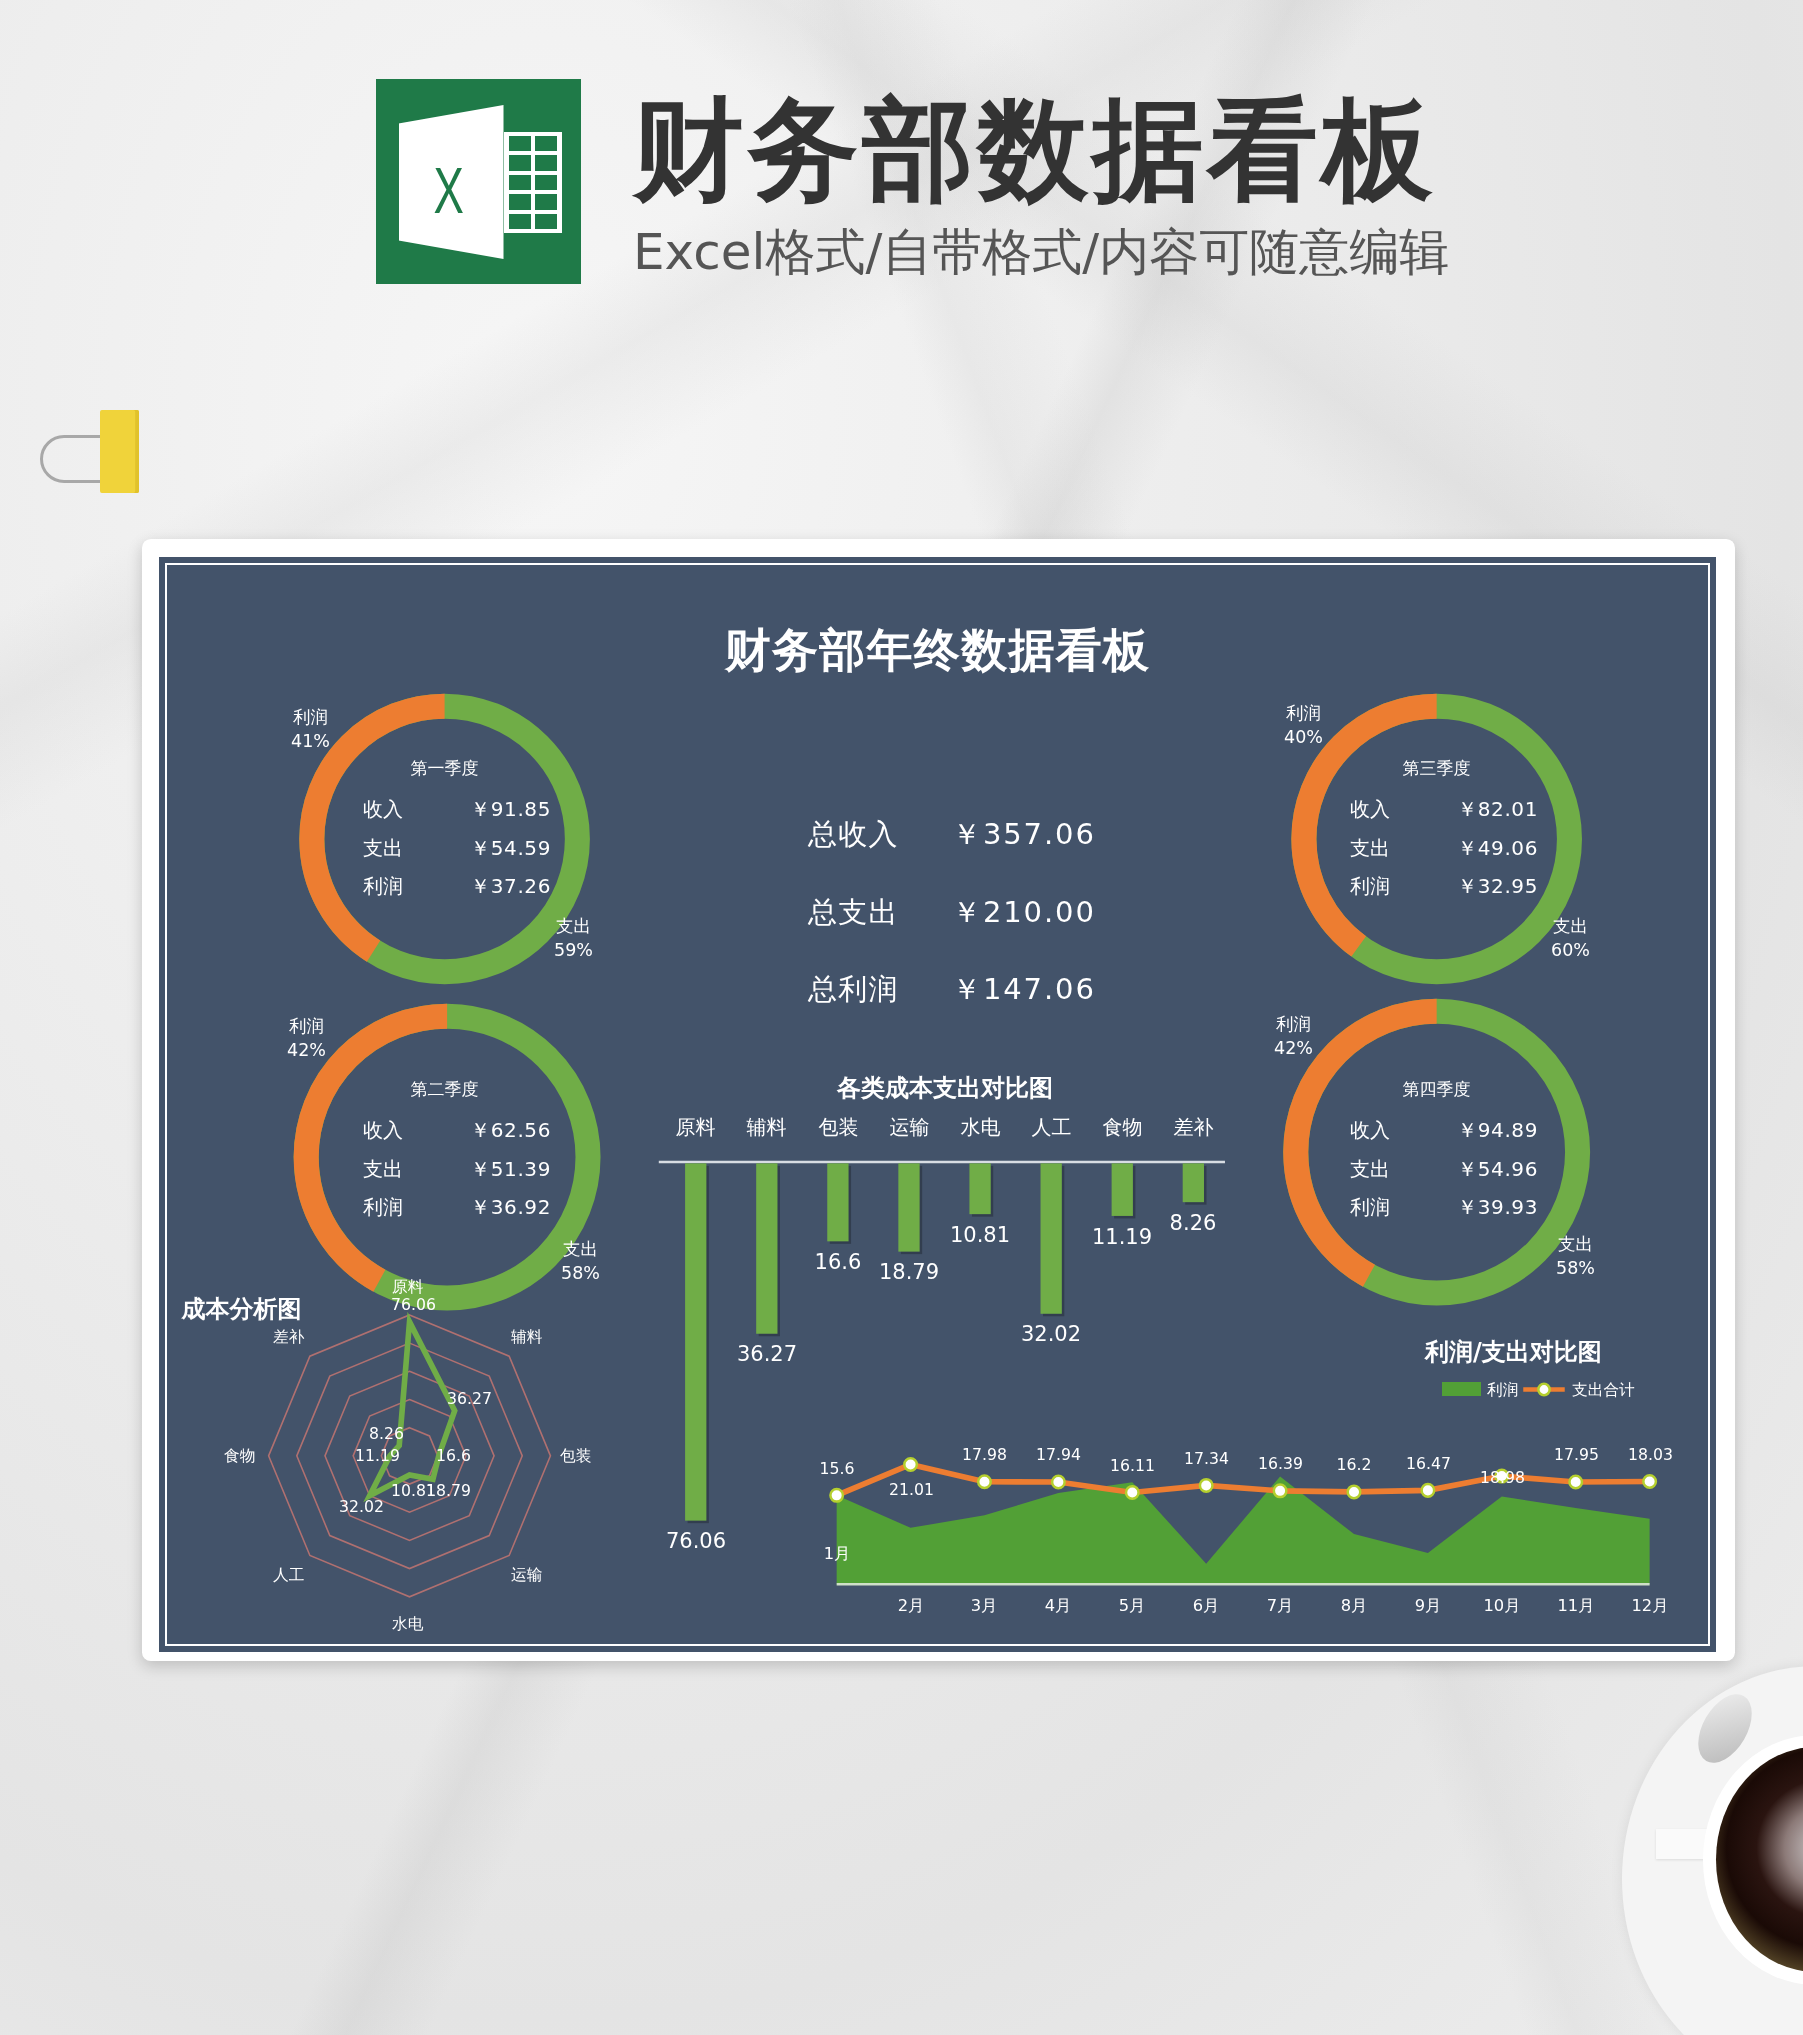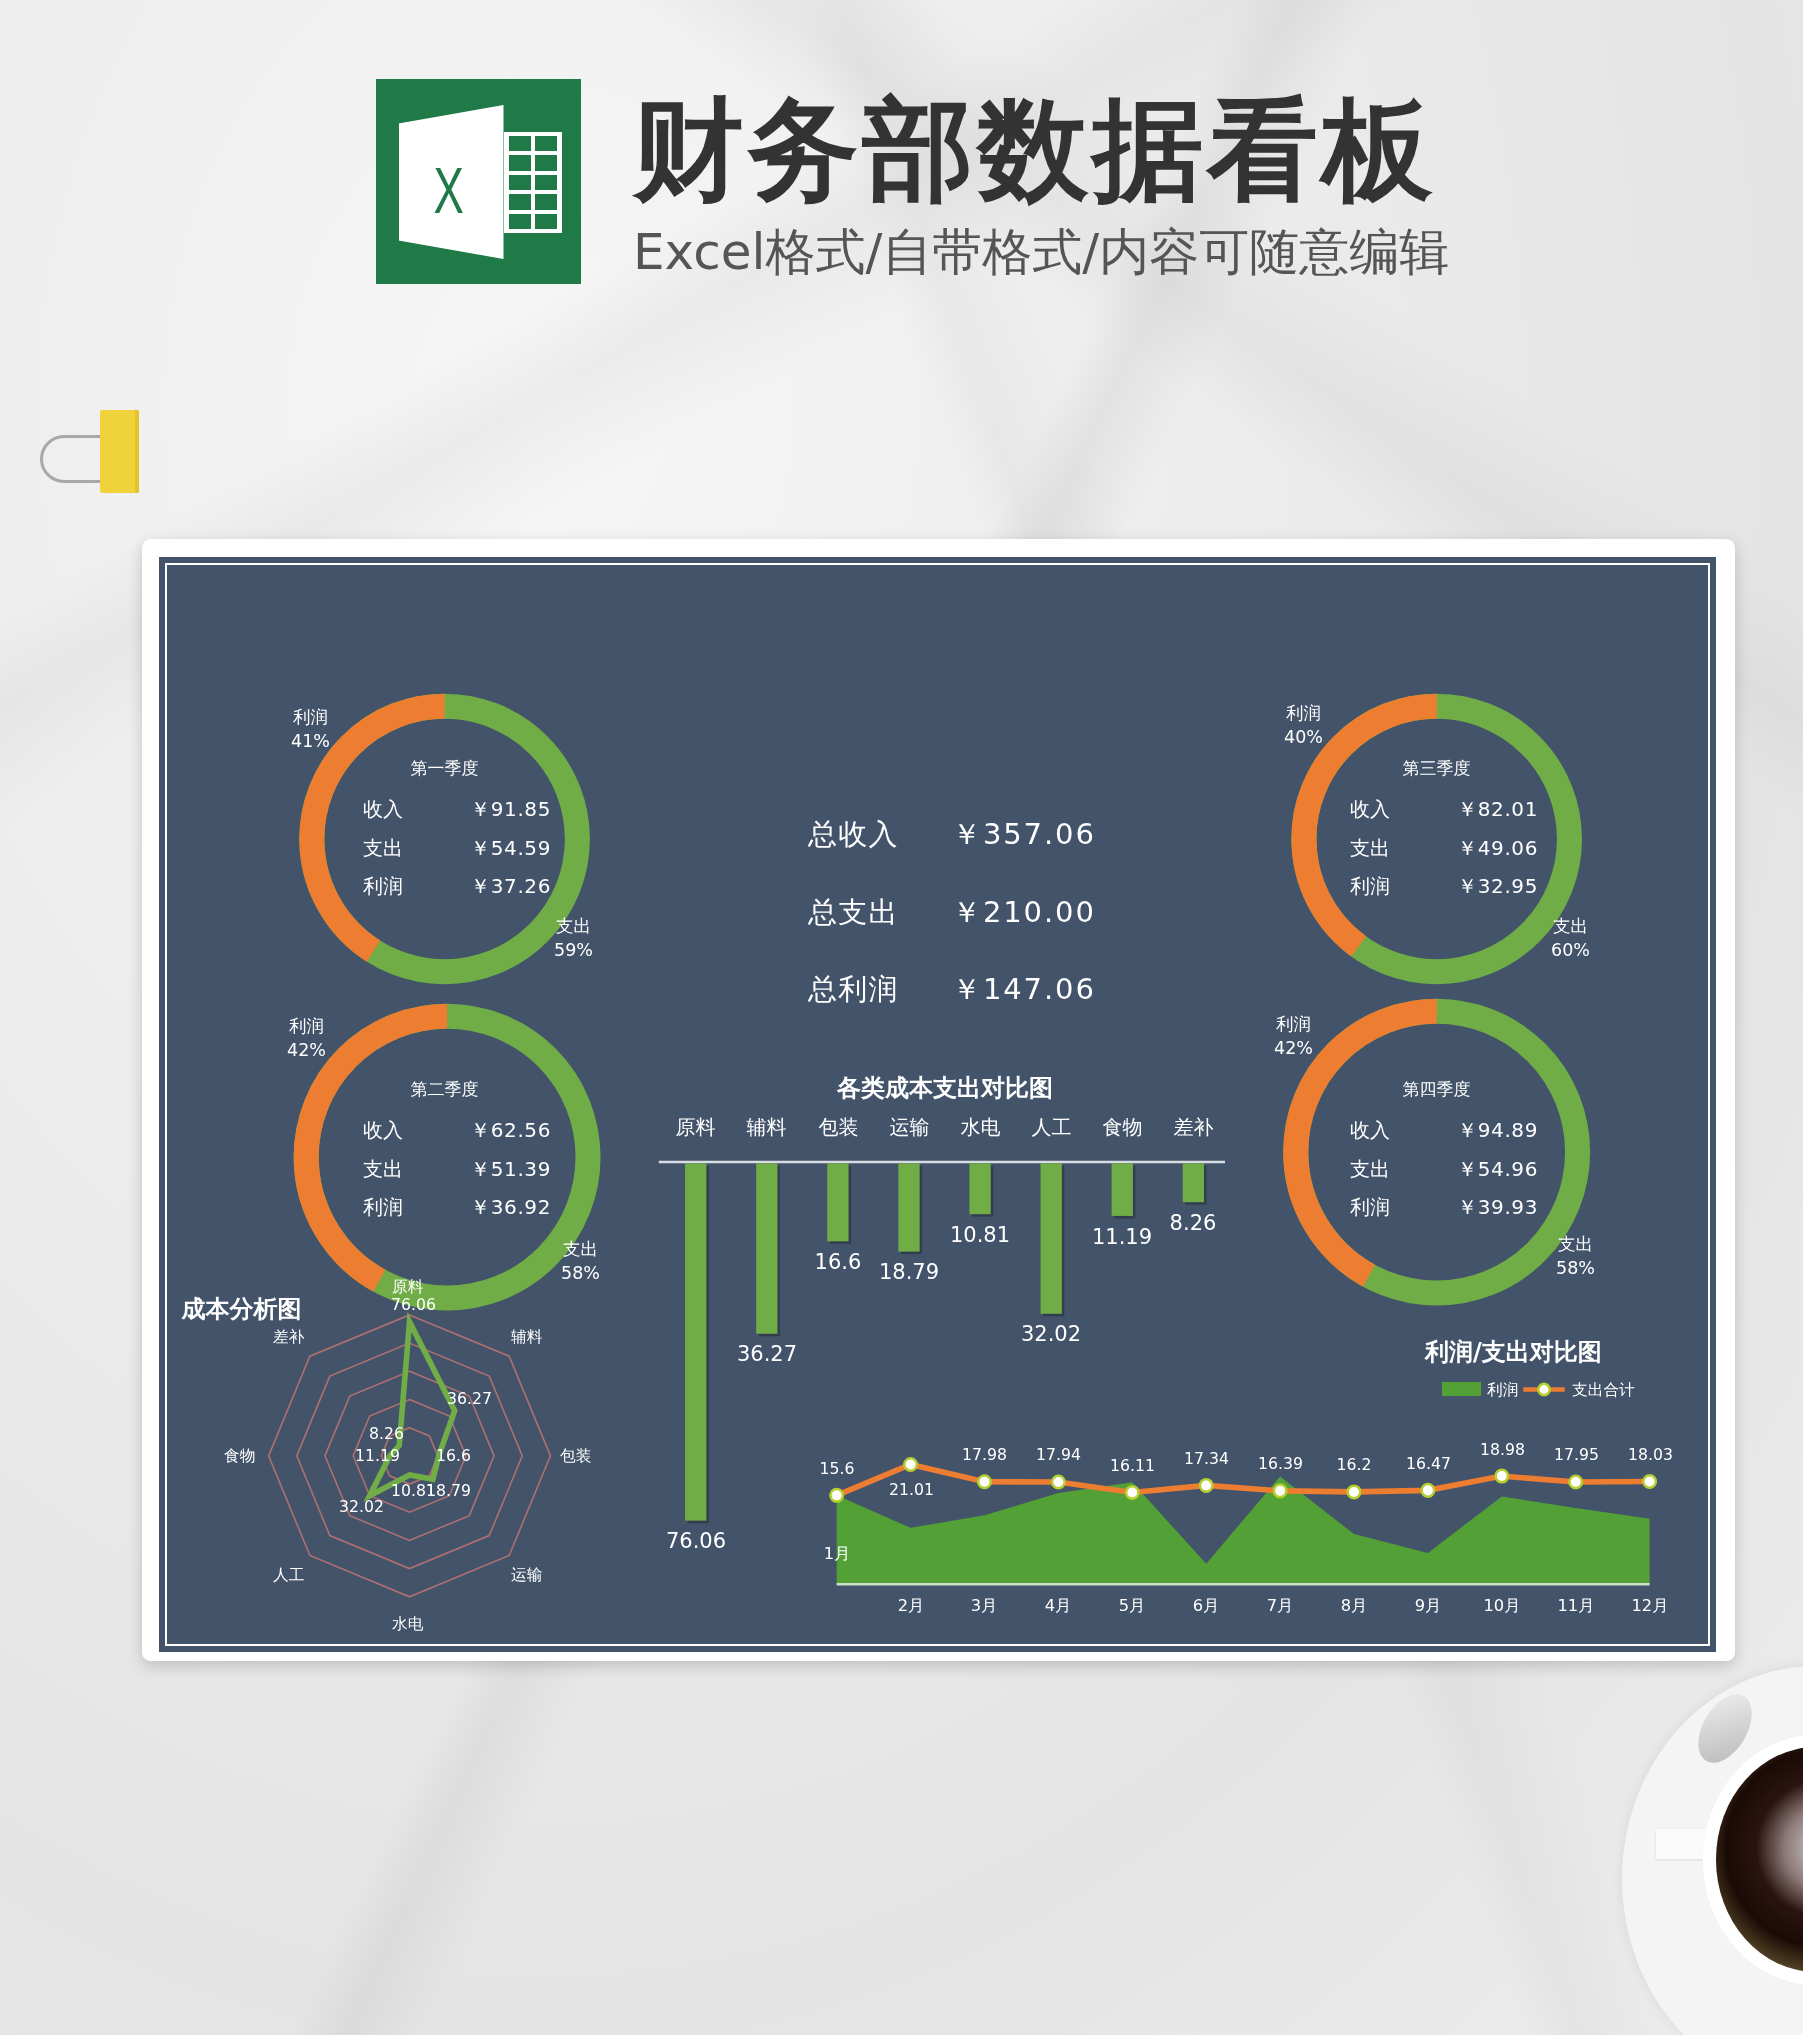--- a/index.html
+++ b/index.html
@@ -120,20 +120,21 @@
 
 <div class="saucer"></div>
 <div class="spoon"></div>
 <div class="handle"></div>
 <div class="cup"></div>
 <div class="coffee"></div>
 
 <div class="card"></div>
 <div class="board">
   <div class="board-inner"></div>
+  <div class="board-title">财务部年终数据看板</div>
 
   <svg width="1557" height="1095" style="position:absolute;left:0;top:0" viewBox="0 0 2486 1748">
 
     <g>
       <circle cx="456" cy="450" r="212" fill="none" stroke="#70ad47" stroke-width="40"></circle>
       <circle cx="456" cy="450" r="212" fill="none" stroke="#ed7d31" stroke-width="40" stroke-dasharray="546.1 1332" transform="rotate(-90 456 450) scale(1 -1) translate(0 -900)"></circle>
     </g>
 
     <g>
       <circle cx="460" cy="958" r="225" fill="none" stroke="#70ad47" stroke-width="40"></circle>
@@ -373,21 +374,21 @@
       <div class="txt small" style="left:951px;top:899px;width:44px;text-align:center">16.11</div>
       <div class="txt month" style="left:951px;top:1038px">5月</div>
       <div class="txt small" style="left:1025px;top:892px;width:44px;text-align:center">17.34</div>
       <div class="txt month" style="left:1025px;top:1038px">6月</div>
       <div class="txt small" style="left:1099px;top:897px;width:44px;text-align:center">16.39</div>
       <div class="txt month" style="left:1099px;top:1038px">7月</div>
       <div class="txt small" style="left:1173px;top:898px;width:44px;text-align:center">16.2</div>
       <div class="txt month" style="left:1173px;top:1038px">8月</div>
       <div class="txt small" style="left:1247px;top:897px;width:44px;text-align:center">16.47</div>
       <div class="txt month" style="left:1247px;top:1038px">9月</div>
-      <div class="txt small" style="left:1321px;top:883px;width:44px;text-align:center">18.98</div>
+      <div class="txt small" style="left:1321px;top:911px;width:44px;text-align:center">18.98</div>
       <div class="txt month" style="left:1321px;top:1038px">10月</div>
       <div class="txt small" style="left:1395px;top:888px;width:44px;text-align:center">17.95</div>
       <div class="txt month" style="left:1395px;top:1038px">11月</div>
       <div class="txt small" style="left:1469px;top:888px;width:44px;text-align:center">18.03</div>
       <div class="txt month" style="left:1469px;top:1038px">12月</div>
     </div>
 </div>
 
 
 </body></html>

